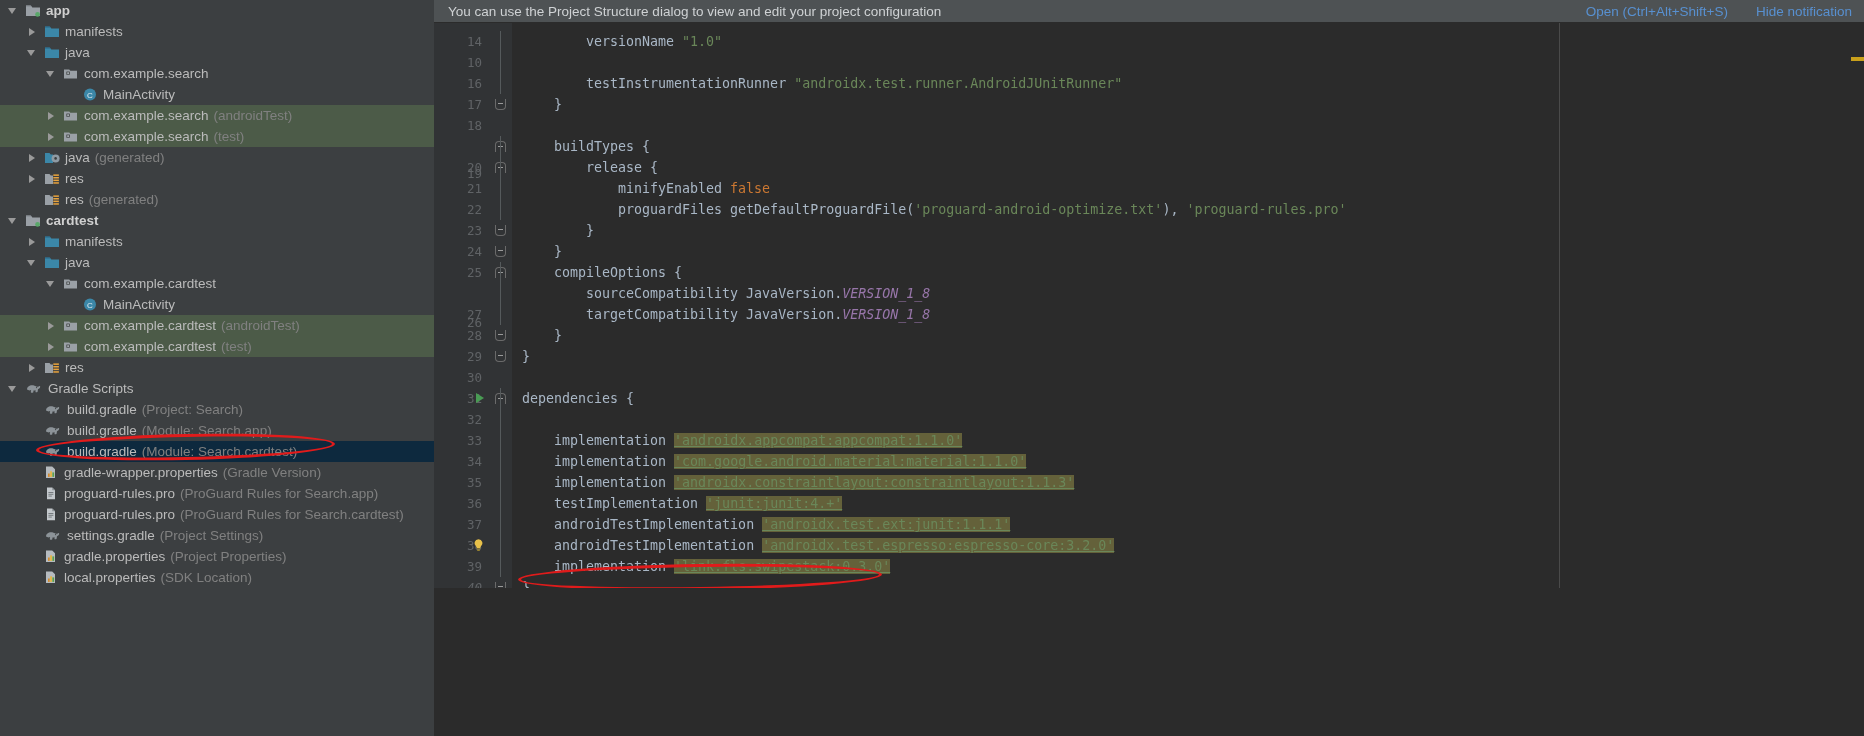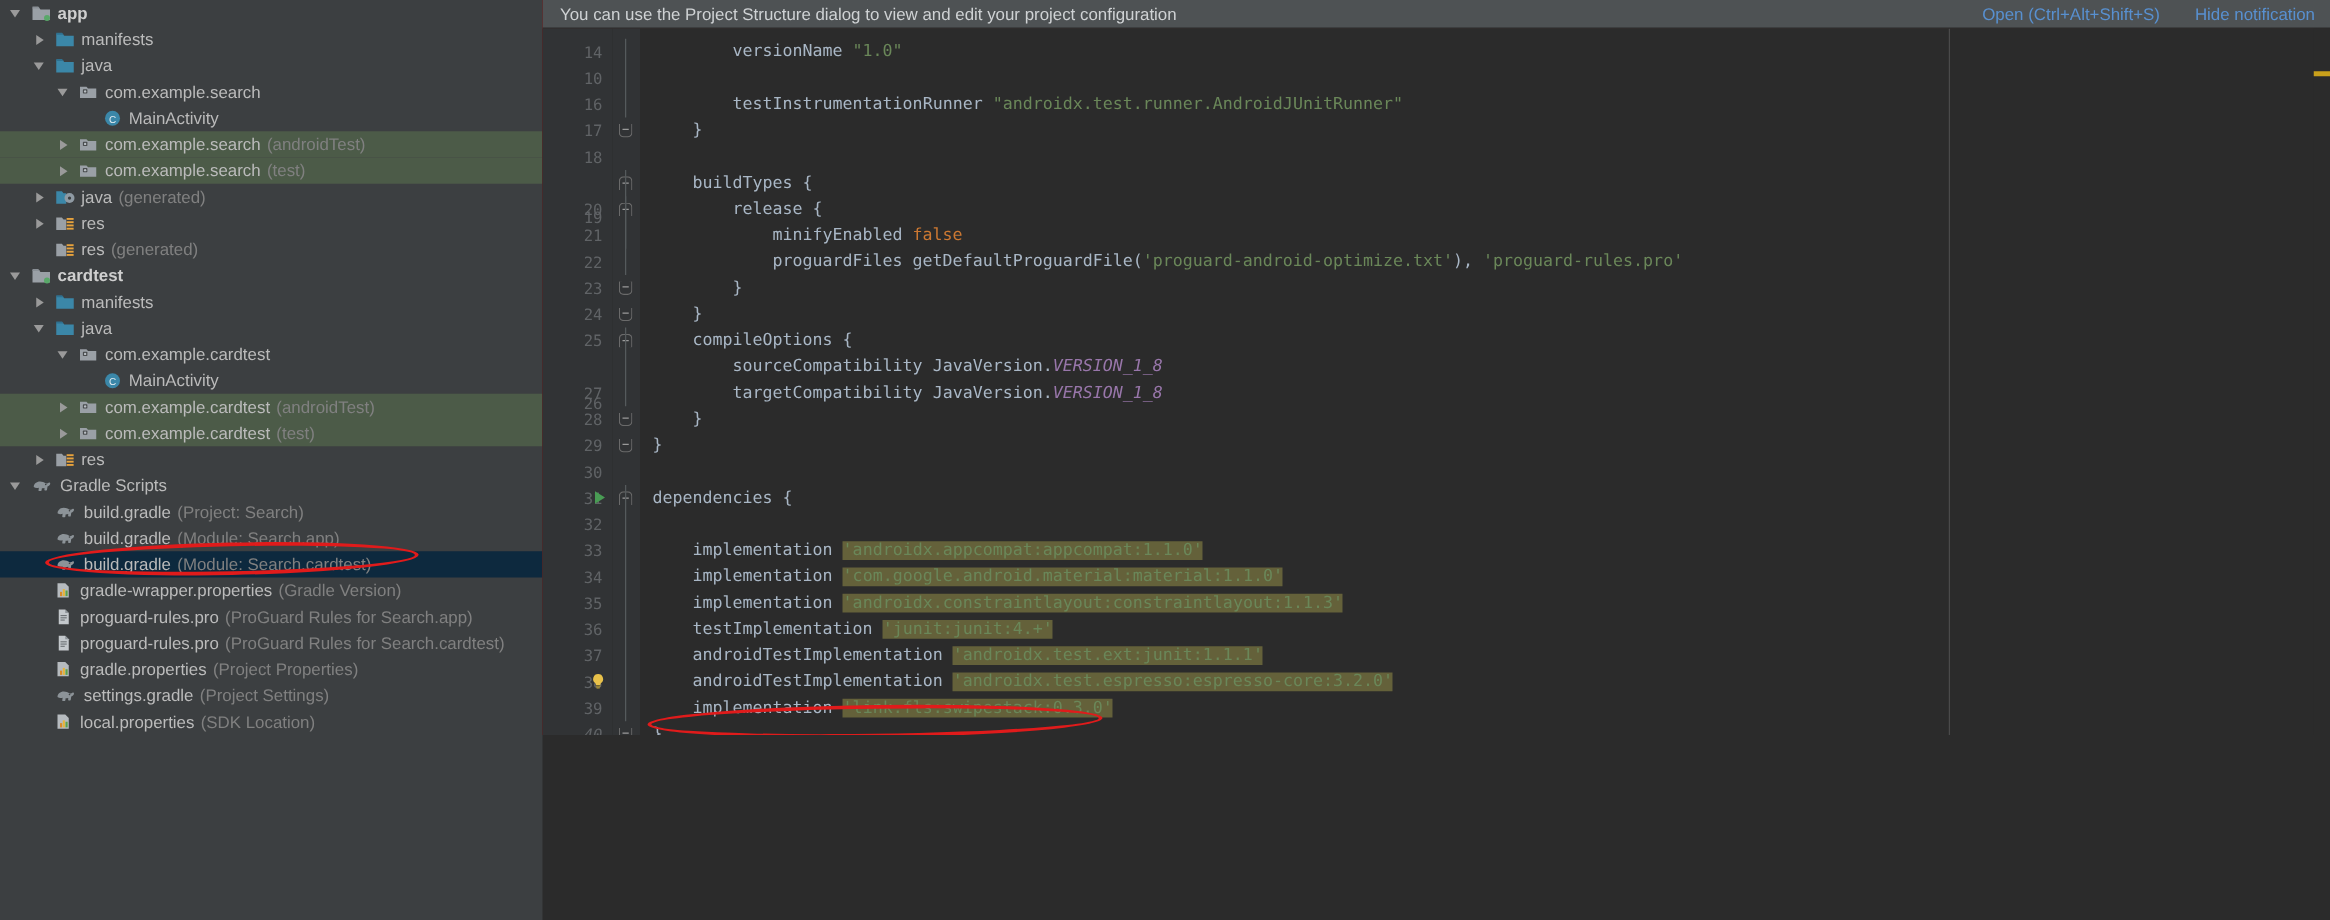--- a/index.html
+++ b/index.html
@@ -118,21 +118,21 @@
     left: 0;
     height: 21px;
     line-height: 21px;
     white-space: pre;
     font-family: "DejaVu Sans Mono", monospace;
     font-size: 13.3px;
     color: #a9b7c6;
   }
   .k  { color: #cc7832; }
   .s  { color: #6a8759; }
-  .sh { color: #6a8759; background: #64613a; }
+  .sh { color: #6a8759; background: #64613a; text-decoration: underline; }
   .f  { color: #a9b7c6; }
   .it { color: #9876aa; font-style: italic; }
   .br { color: #a9b7c6; }
 
   
   .foldmark {
     position: absolute;
     left: 5px;
     width: 11px; height: 11px;
     border: 1px solid #6a6a6a;
@@ -546,42 +546,42 @@
             </svg>
           </span>
           <span class="label-main">proguard-rules.pro</span>
           <span class="label-sub">(ProGuard Rules for Search.cardtest)</span>
         </div>
         <div class="tree-row">
           <span style="display: inline-block; flex: 0 0 26px;"></span>
           <span class="twisty "></span>
           <span style="flex: 0 0 5px;"></span>
           <span class="ico">
+            <svg width="18" height="15" viewBox="0 0 18 15">
+              <path d="M2 8.6c0-2.6 2.3-4.4 5-4.4 1.9 0 3.2.6 4.3 1.3.9.5 2 .3 2.6-.3.5-.5 1.3-.3 1.3.4 0 1.3-1 2.3-2.2 2.6l-.4 2.6c0 .3-.3.5-.6.5h-1c-.3 0-.5-.3-.5-.6l.1-1.4c-.7.2-1.4.3-2.1.3l-.2 1.6c0 .3-.3.5-.6.5H6.3c-.3 0-.6-.3-.5-.6l.3-2A4.4 4.4 0 0 1 2 8.6z" fill="#8c9398"></path>
+              <circle cx="11.6" cy="6.6" r="0.65" fill="#3c3f41"></circle>
+            </svg>
+          </span>
+          <span class="label-main">settings.gradle</span>
+          <span class="label-sub">(Project Settings)</span>
+        </div>
+        <div class="tree-row">
+          <span style="display: inline-block; flex: 0 0 26px;"></span>
+          <span class="twisty "></span>
+          <span style="flex: 0 0 5px;"></span>
+          <span class="ico">
             <svg width="15" height="15" viewBox="0 0 15 15">
               <path d="M2 1.5h6.2L11 4.3V13H2z" fill="#b6bbbf"></path>
               <rect x="4" y="8.5" width="1.7" height="3.4" fill="#d68b2a"></rect>
               <rect x="6.2" y="6.3" width="1.7" height="5.6" fill="#e8b53a"></rect>
               <rect x="8.4" y="7.4" width="1.7" height="4.5" fill="#5aa14a"></rect>
             </svg>
           </span>
           <span class="label-main">gradle.properties</span>
           <span class="label-sub">(Project Properties)</span>
-        </div>
-        <div class="tree-row">
-          <span style="display: inline-block; flex: 0 0 26px;"></span>
-          <span class="twisty "></span>
-          <span style="flex: 0 0 5px;"></span>
-          <span class="ico">
-            <svg width="18" height="15" viewBox="0 0 18 15">
-              <path d="M2 8.6c0-2.6 2.3-4.4 5-4.4 1.9 0 3.2.6 4.3 1.3.9.5 2 .3 2.6-.3.5-.5 1.3-.3 1.3.4 0 1.3-1 2.3-2.2 2.6l-.4 2.6c0 .3-.3.5-.6.5h-1c-.3 0-.5-.3-.5-.6l.1-1.4c-.7.2-1.4.3-2.1.3l-.2 1.6c0 .3-.3.5-.6.5H6.3c-.3 0-.6-.3-.5-.6l.3-2A4.4 4.4 0 0 1 2 8.6z" fill="#8c9398"></path>
-              <circle cx="11.6" cy="6.6" r="0.65" fill="#3c3f41"></circle>
-            </svg>
-          </span>
-          <span class="label-main">settings.gradle</span>
-          <span class="label-sub">(Project Settings)</span>
         </div>
         <div class="tree-row">
           <span style="display: inline-block; flex: 0 0 26px;"></span>
           <span class="twisty "></span>
           <span style="flex: 0 0 5px;"></span>
           <span class="ico">
             <svg width="15" height="15" viewBox="0 0 15 15">
               <path d="M2 1.5h6.2L11 4.3V13H2z" fill="#b6bbbf"></path>
               <rect x="4" y="8.5" width="1.7" height="3.4" fill="#d68b2a"></rect>
               <rect x="6.2" y="6.3" width="1.7" height="5.6" fill="#e8b53a"></rect>

